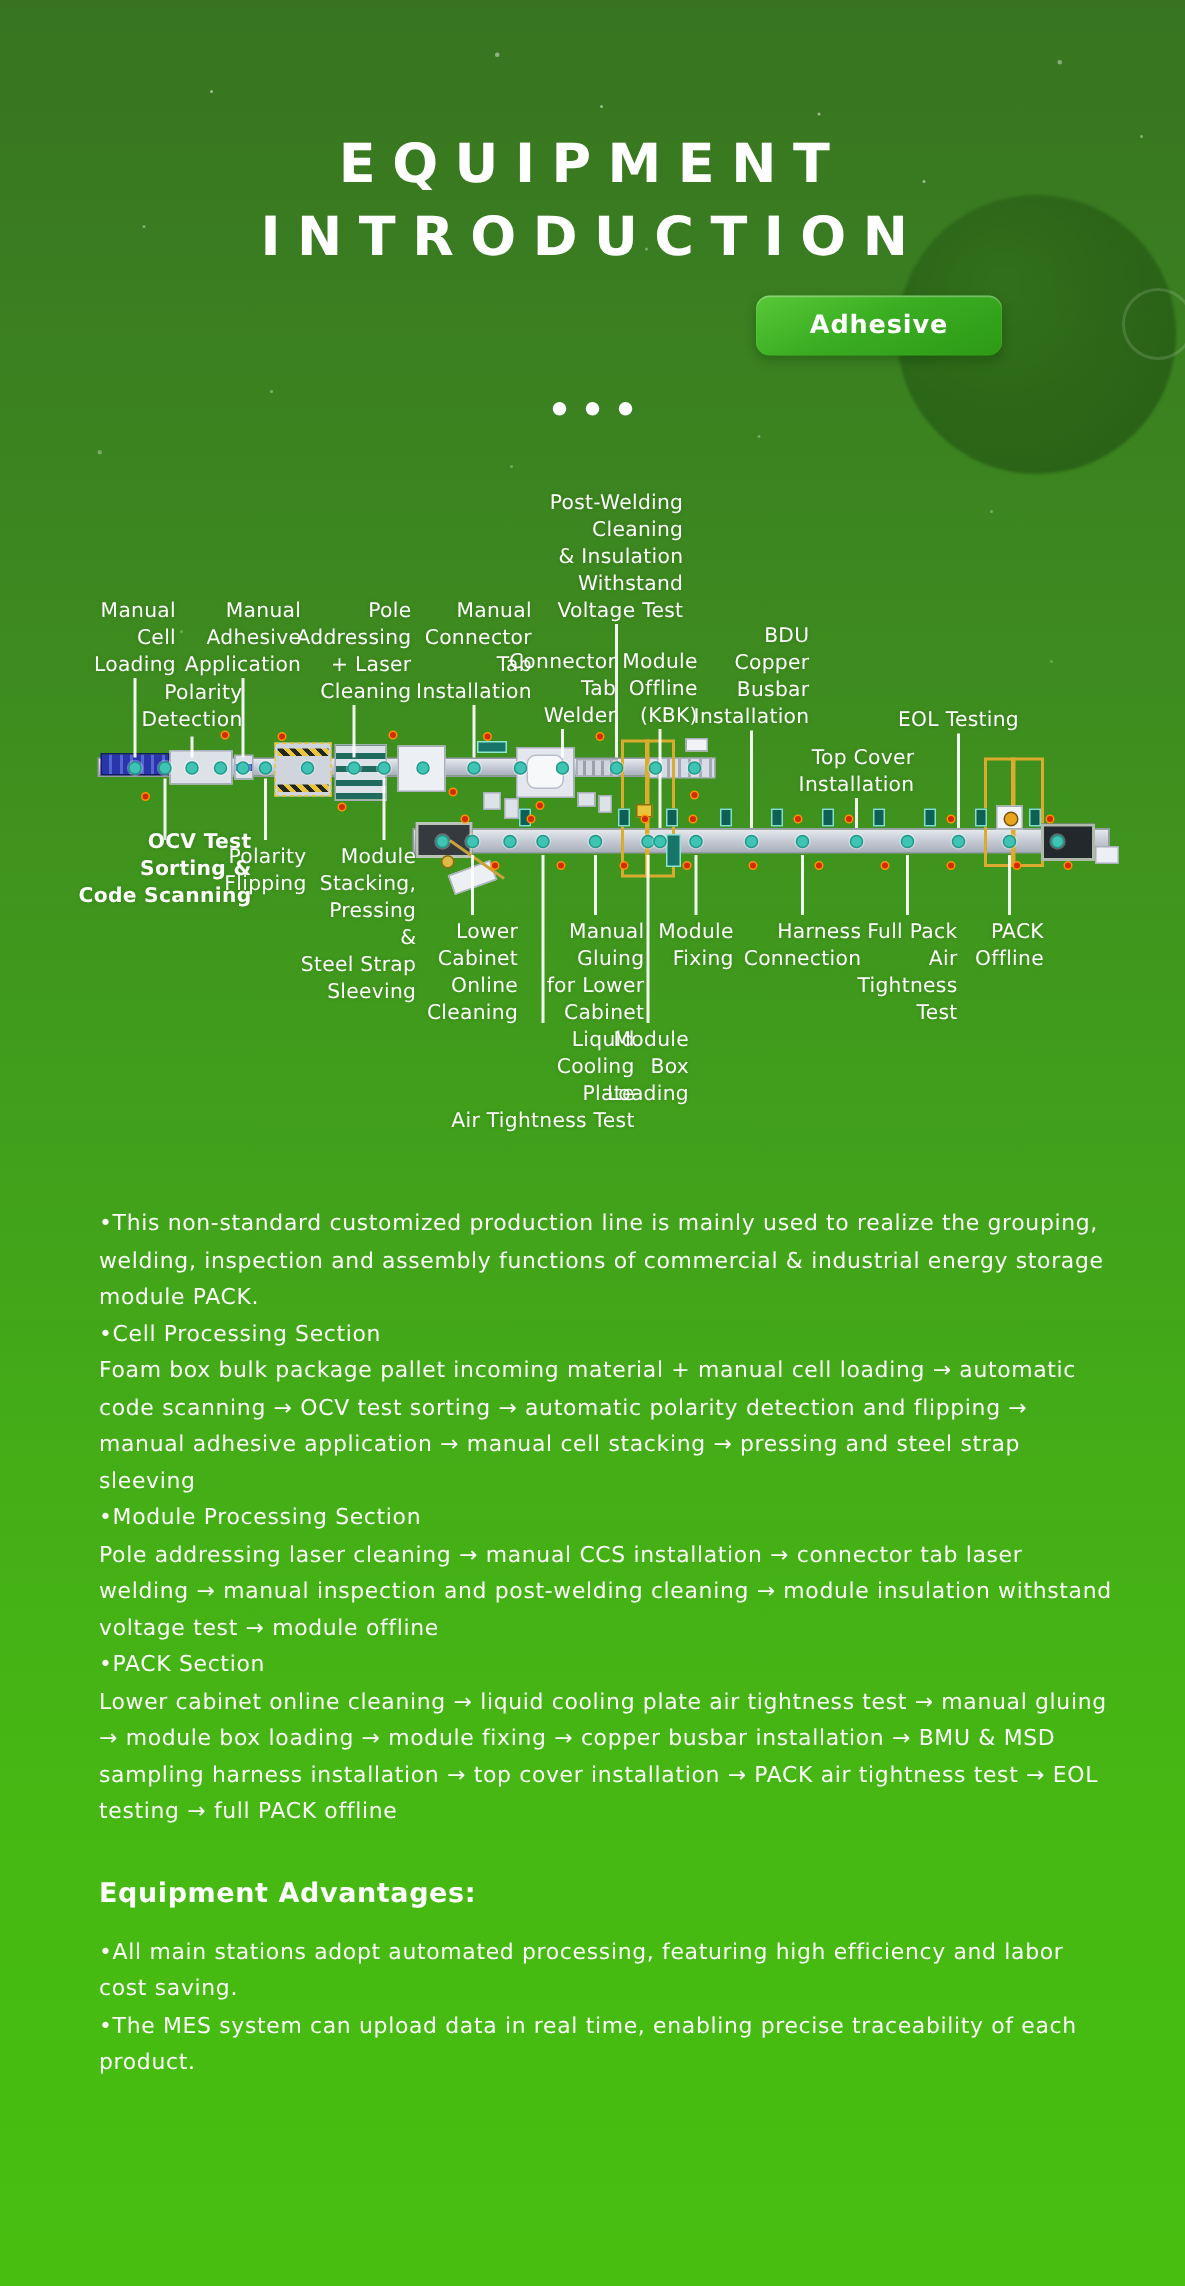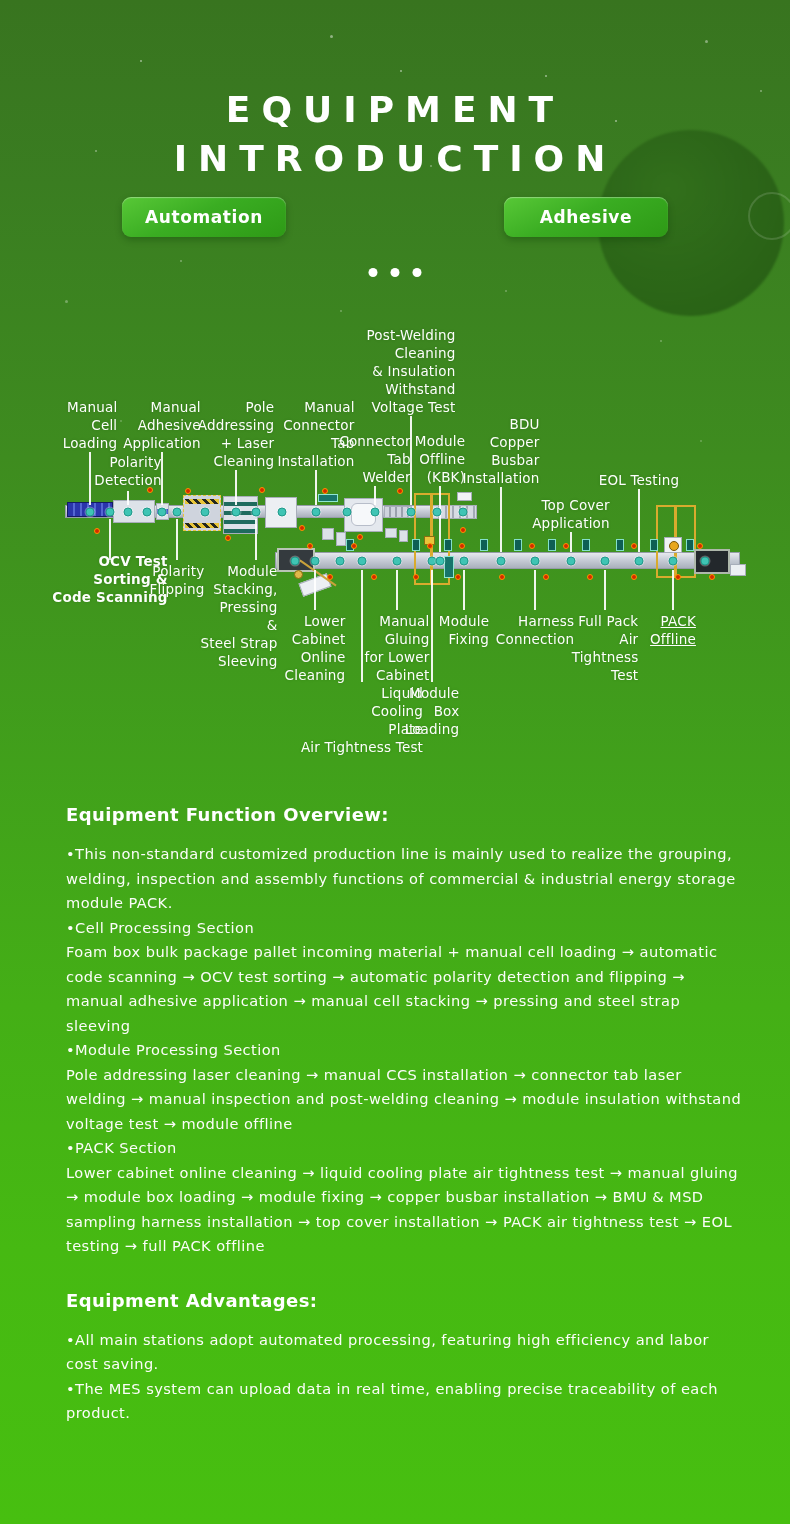--- a/index.html
+++ b/index.html
@@ -64,21 +64,20 @@
     <div class="sp" style="left:505px;top:290px;width:2px;height:2px;opacity:.3"></div>
     <div class="sp" style="left:660px;top:340px;width:2px;height:2px;opacity:.3"></div>
     <div class="sp" style="left:120px;top:420px;width:2px;height:2px;opacity:.25"></div>
     <div class="sp" style="left:700px;top:440px;width:2px;height:2px;opacity:.25"></div>
     <div class="sp" style="left:400px;top:70px;width:2px;height:2px;opacity:.5"></div>
   </div>
 
   <div class="grp">
     <div class="title" style="top:88px;">EQUIPMENT</div>
     <div class="title" style="top:137px;">INTRODUCTION</div>
-    <div class="badge" style="left:122px;">Automation</div>
     <div class="badge" style="left:504px;">Adhesive</div>
     <div class="sep-dot" style="left:373px;"></div>
     <div class="sep-dot" style="left:395px;"></div>
     <div class="sep-dot" style="left:417px;"></div>
   </div>
 
   <div class="grp">
 
     <div class="rail" style="left:65px;top:505px;width:412px;height:13px;"></div>
     <div class="rail" style="left:275px;top:552px;width:465px;height:17px;"></div>
@@ -240,21 +239,21 @@
 Withstand
 Voltage Test</div>
     <div class="st" style="left:440px;top:432px;">Module
 Offline
 (KBK)</div>
     <div class="st" style="left:501px;top:415px;">BDU
 Copper
 Busbar
 Installation</div>
     <div class="st" style="left:571px;top:496px;">Top Cover
-Application</div>
+Installation</div>
     <div class="st" style="left:639px;top:471px;">EOL Testing</div>
     <div class="st" style="left:110px;top:552px;font-weight:bold;">OCV Test
 Sorting &amp;
 Code Scanning</div>
     <div class="st" style="left:177px;top:562px;">Polarity
 Flipping</div>
     <div class="st" style="left:239px;top:562px;">Module
 Stacking,
 Pressing
 &amp;
@@ -276,26 +275,25 @@
 Box
 Loading</div>
     <div class="st" style="left:464px;top:612px;">Module
 Fixing</div>
     <div class="st" style="left:535px;top:612px;">Harness
 Connection</div>
     <div class="st" style="left:605px;top:612px;">Full Pack
 Air
 Tightness
 Test</div>
-    <div class="st" style="left:673px;top:612px;text-decoration:underline;">PACK
+    <div class="st" style="left:673px;top:612px;">PACK
 Offline</div>
   </div>
 
   <div class="content">
-    <h3>Equipment Function Overview:</h3>
     <p>•This non-standard customized production line is mainly used to realize the grouping, welding, inspection and assembly functions of commercial &amp; industrial energy storage module PACK.</p>
     <p>•Cell Processing Section</p>
     <p>Foam box bulk package pallet incoming material + manual cell loading → automatic code scanning → OCV test sorting → automatic polarity detection and flipping → manual adhesive application → manual cell stacking → pressing and steel strap sleeving</p>
     <p>•Module Processing Section</p>
     <p>Pole addressing laser cleaning → manual CCS installation → connector tab laser welding → manual inspection and post-welding cleaning → module insulation withstand voltage test → module offline</p>
     <p>•PACK Section</p>
     <p>Lower cabinet online cleaning → liquid cooling plate air tightness test → manual gluing → module box loading → module fixing → copper busbar installation → BMU &amp; MSD sampling harness installation → top cover installation → PACK air tightness test → EOL testing → full PACK offline</p>
     <h3 class="adv">Equipment Advantages:</h3>
     <p>•All main stations adopt automated processing, featuring high efficiency and labor cost saving.</p>
     <p>•The MES system can upload data in real time, enabling precise traceability of each product.</p>

